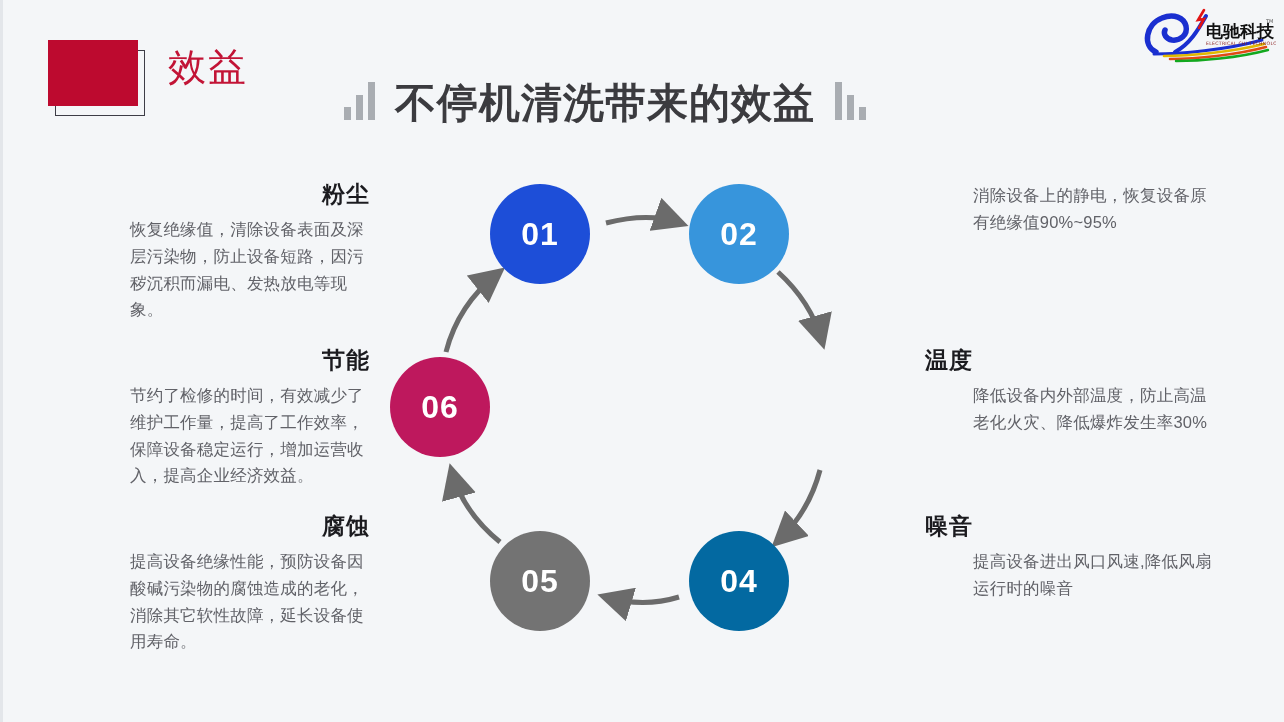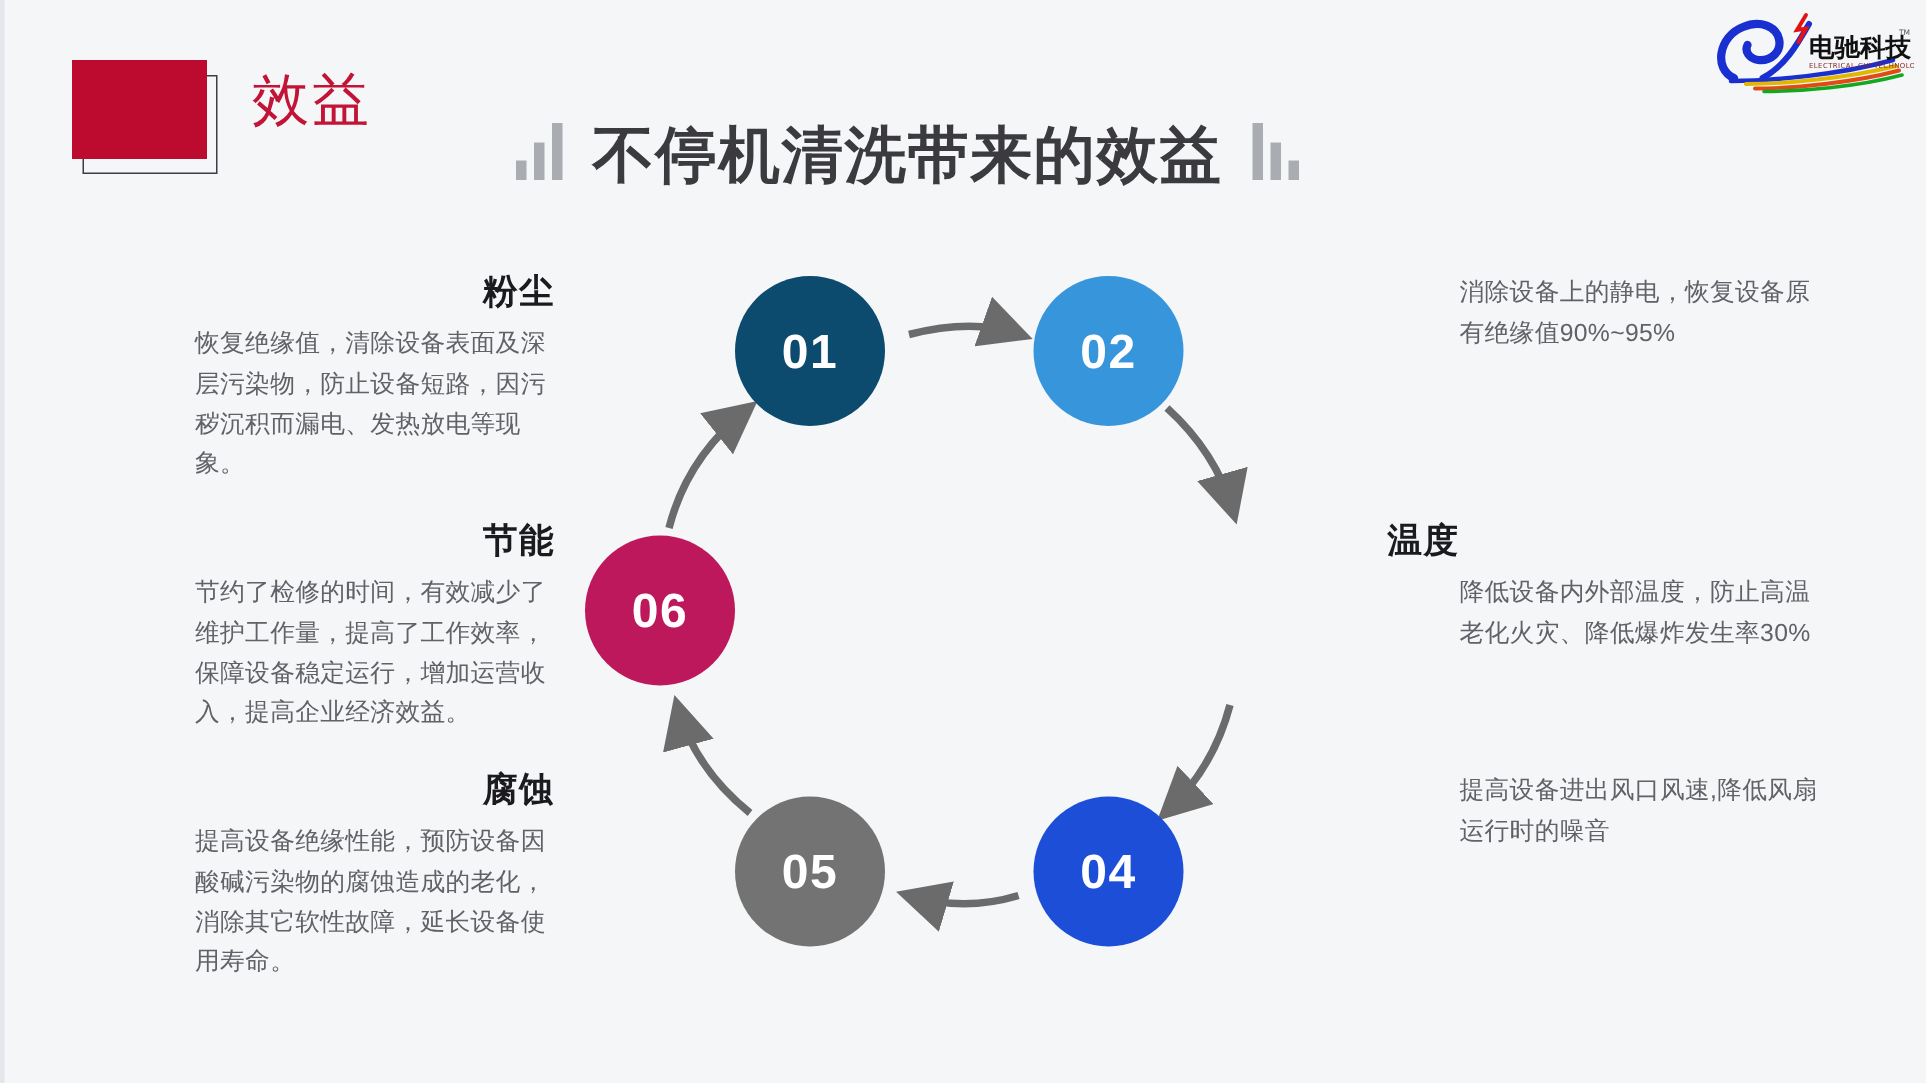--- a/index.html
+++ b/index.html
@@ -225,27 +225,27 @@
 
       <path d="M440 310 Q429 352 398 381" fill="none" stroke="#6b6b6b" stroke-width="5" marker-end="url(#ah)"></path>
 
       <path d="M299 437 Q263 448 226 437" fill="none" stroke="#6b6b6b" stroke-width="5" marker-end="url(#ah)"></path>
 
       <path d="M120 382 Q83 352 72 312" fill="none" stroke="#6b6b6b" stroke-width="5" marker-end="url(#ah)"></path>
 
       <path d="M66 192 Q78 145 118 113" fill="none" stroke="#6b6b6b" stroke-width="5" marker-end="url(#ah)"></path>
     </svg>
 
-    <div class="node n01" style="background: #0c4a6e;">
+    <div class="node n01" style="background: #1d4ed8;">
       <span>01</span>
     </div>
     <div class="node n02" style="background: rgb(55, 149, 220);">
       <span>02</span>
     </div>
-    <div class="node n04" style="background: #1d4ed8;">
+    <div class="node n04" style="background: #0369a1;">
       <span>04</span>
     </div>
     <div class="node n05" style="background: #737373;">
       <span>05</span>
     </div>
     <div class="node n06" style="background: #be185d;">
       <span>06</span>
     </div>
   </div>
 
@@ -263,16 +263,17 @@
   </div>
 
   <div class="tb right blk1">
     <div class="tb-body">消除设备上的静电，恢复设备原有绝缘值90%~95%</div>
   </div>
   <div class="tb right blk2">
     <div class="tb-title">温度</div>
     <div class="tb-body">降低设备内外部温度，防止高温老化火灾、降低爆炸发生率30%</div>
   </div>
   <div class="tb right blk3">
+    <div class="tb-title">噪音</div>
     <div class="tb-body">提高设备进出风口风速,降低风扇运行时的噪音</div>
   </div>
 
 </div>
 
 </body></html>

